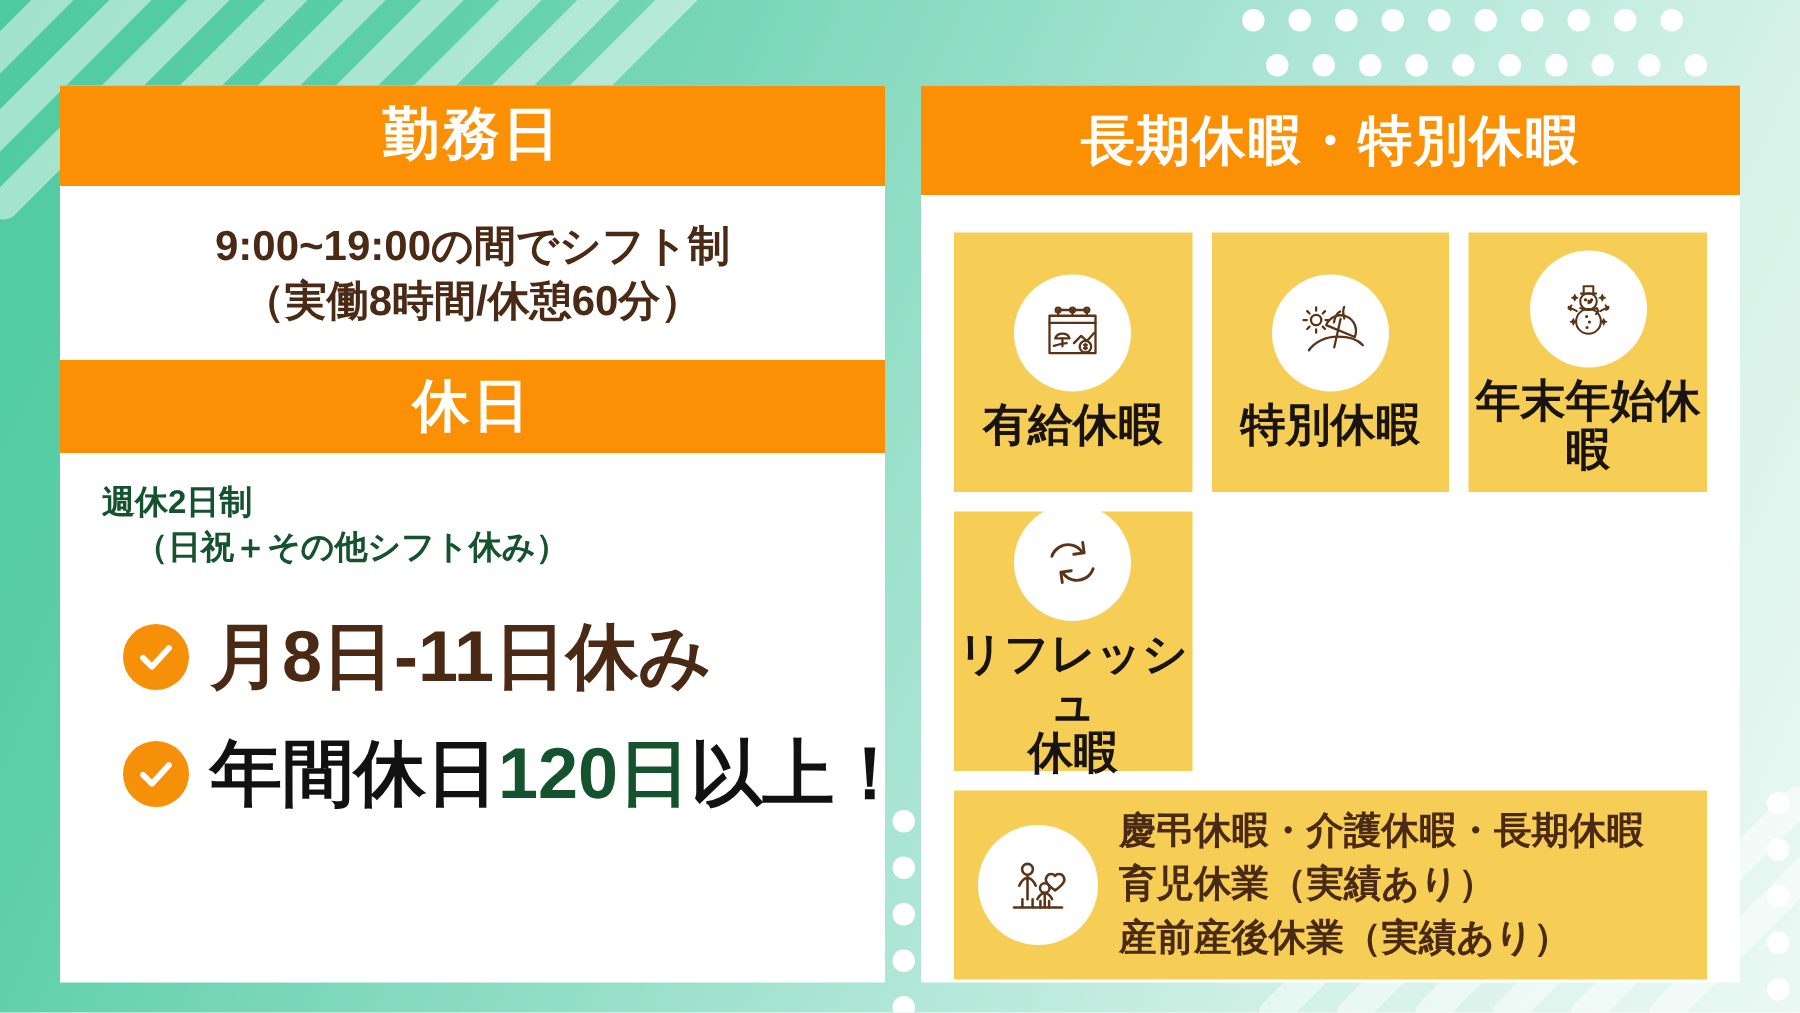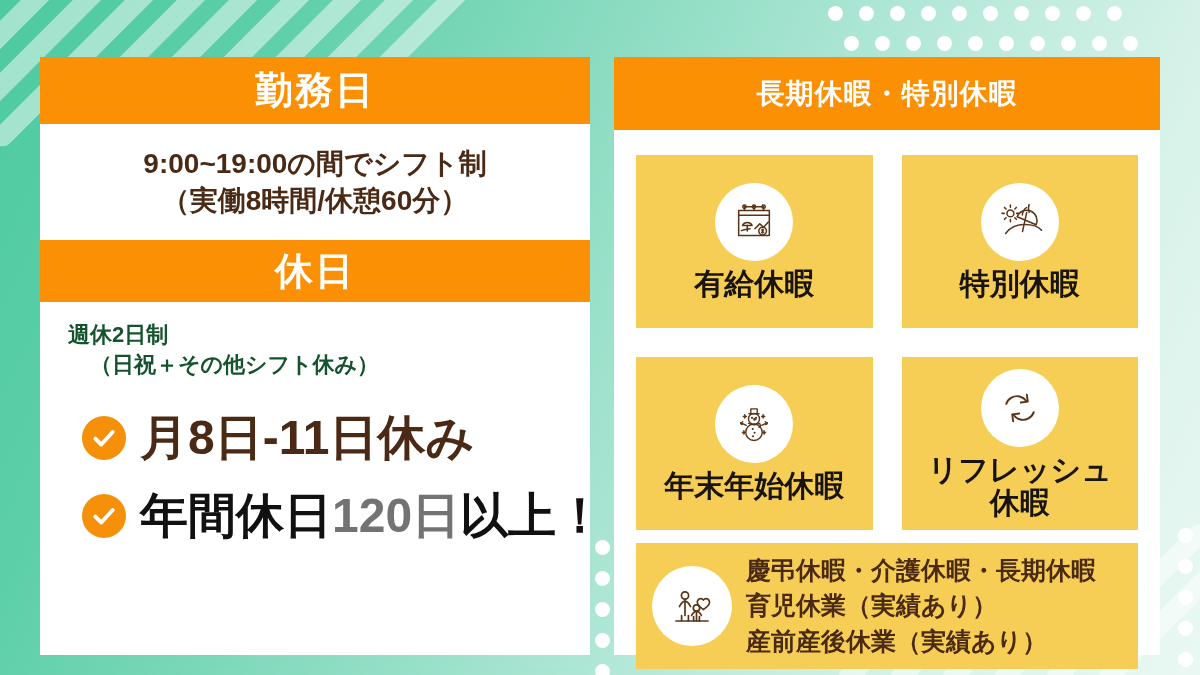--- a/index.html
+++ b/index.html
@@ -64,21 +64,21 @@
   .section-header {
     background: #FB9004;
     color: #ffffff;
     text-align: center;
     font-weight: 700;
     letter-spacing: 2px;
     box-sizing: border-box;
   }
   #header-workdays { height: 67px; font-size: 38px; line-height: 67px; }
   #header-holidays { height: 62px; font-size: 38px; line-height: 62px; }
-  #header-leave    { height: 73px; font-size: 28px; line-height: 73px; letter-spacing: 1px; }
+  #header-leave    { height: 73px; font-size: 36px; line-height: 73px; letter-spacing: 1px; }
 
   .panel-body { padding: 0 14px; box-sizing: border-box; }
 
   
   .work-lines {
     text-align: center;
     color: #4A2A14;
     font-weight: 700;
     font-size: 28px;
     line-height: 1.32;
@@ -110,27 +110,27 @@
     border-radius: 50%;
     background: #F59008;
     display: flex;
     align-items: center;
     justify-content: center;
   }
   .check-icon svg { width: 26px; height: 26px; display: block; }
   .check-text { font-size: 48px; font-weight: 700; white-space: nowrap; }
   .t-brown { color: #4A2A14; }
   .t-black { color: #111111; }
-  .t-red   { color: #737373; }
+  .t-red   { color: #14532d; }
 
   
   #leave-grid {
     display: grid;
-    grid-template-columns: 1fr 1fr;
-    gap: 29px;
+    grid-template-columns: 1fr 1fr 1fr;
+    gap: 13px;
     padding: 25px 22px 0 22px;
     box-sizing: border-box;
   }
   .leave-card {
     background: #F6CE55;
     height: 173px;
     display: flex;
     flex-direction: column;
     align-items: center;
     justify-content: center;

